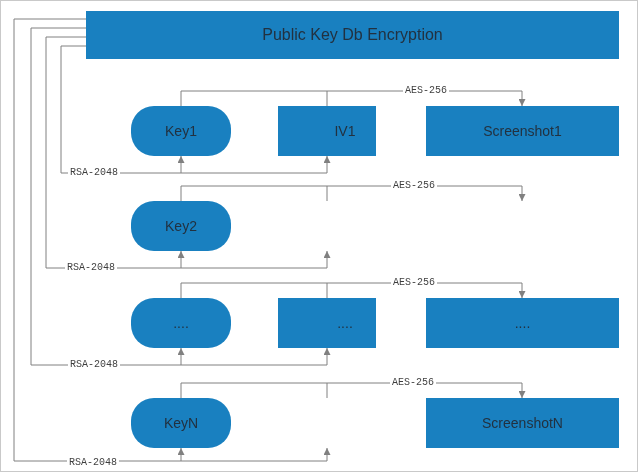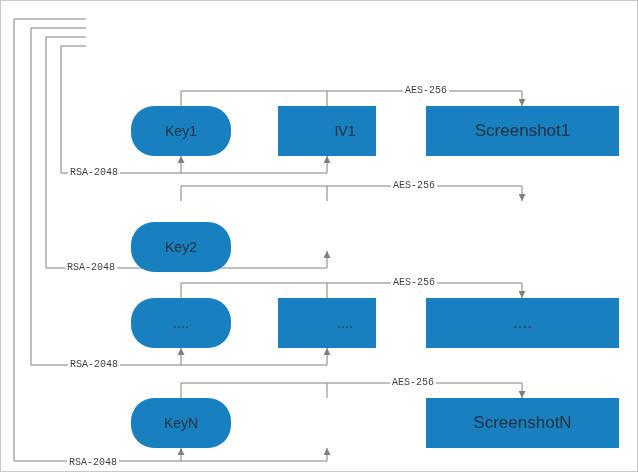--- a/index.html
+++ b/index.html
@@ -35,23 +35,23 @@
     background: var(--node-fill, #1980c0);
     color: var(--node-text, #223140);
     display: flex;
     align-items: center;
     justify-content: center;
     box-sizing: border-box;
   }
   .header-box { left: 85px; top: 10px; width: 533px; height: 48px; font-size: 16px; }
   .key-box    { left: 130px; width: 100px; height: 50px; font-size: 14px; border-radius: 23px; }
   .iv-box     { left: 277px; width: 98px;  height: 50px; font-size: 14px; padding-left: 36px; }
-  .shot-box   { left: 425px; width: 193px; height: 50px; font-size: 17px; }
+  .shot-box   { left: 425px; width: 193px; height: 50px; font-size: 14px; }
   .row-1 { top: 105px; }
-  .row-2 { top: 200px; margin-top: 21px; }
+  .row-2 { top: 200px; }
   .row-3 { top: 297px; }
   .row-4 { top: 397px; }
   .box-label { white-space: nowrap; }
   .edge-label {
     position: absolute;
     transform: translate(-50%, -50%);
     background: #ffffff;
     color: var(--edge-label-text, #3f3f3f);
     font-size: 10px;
     line-height: 12px;
@@ -90,20 +90,23 @@
     <path class="conn" d="M85 36 L45 36 L45 267 L326 267 L326 250" marker-end="url(#arrow)"></path>
     <path class="conn" d="M180 267 L180 250" marker-end="url(#arrow)"></path>
 
     <path class="conn" d="M85 27 L30 27 L30 364 L326 364 L326 347" marker-end="url(#arrow)"></path>
     <path class="conn" d="M180 364 L180 347" marker-end="url(#arrow)"></path>
 
     <path class="conn" d="M85 18 L13 18 L13 460 L326 460 L326 447" marker-end="url(#arrow)"></path>
     <path class="conn" d="M180 460 L180 447" marker-end="url(#arrow)"></path>
   </svg>
 
+  <div class="box header-box">
+    <span class="box-label">Public Key Db Encryption</span>
+  </div>
 
   <div class="box key-box row-1">
     <span class="box-label">Key1</span>
   </div>
   <div class="box iv-box row-1">
     <span class="box-label">IV1</span>
   </div>
   <div class="box shot-box row-1">
     <span class="box-label">Screenshot1</span>
   </div>

